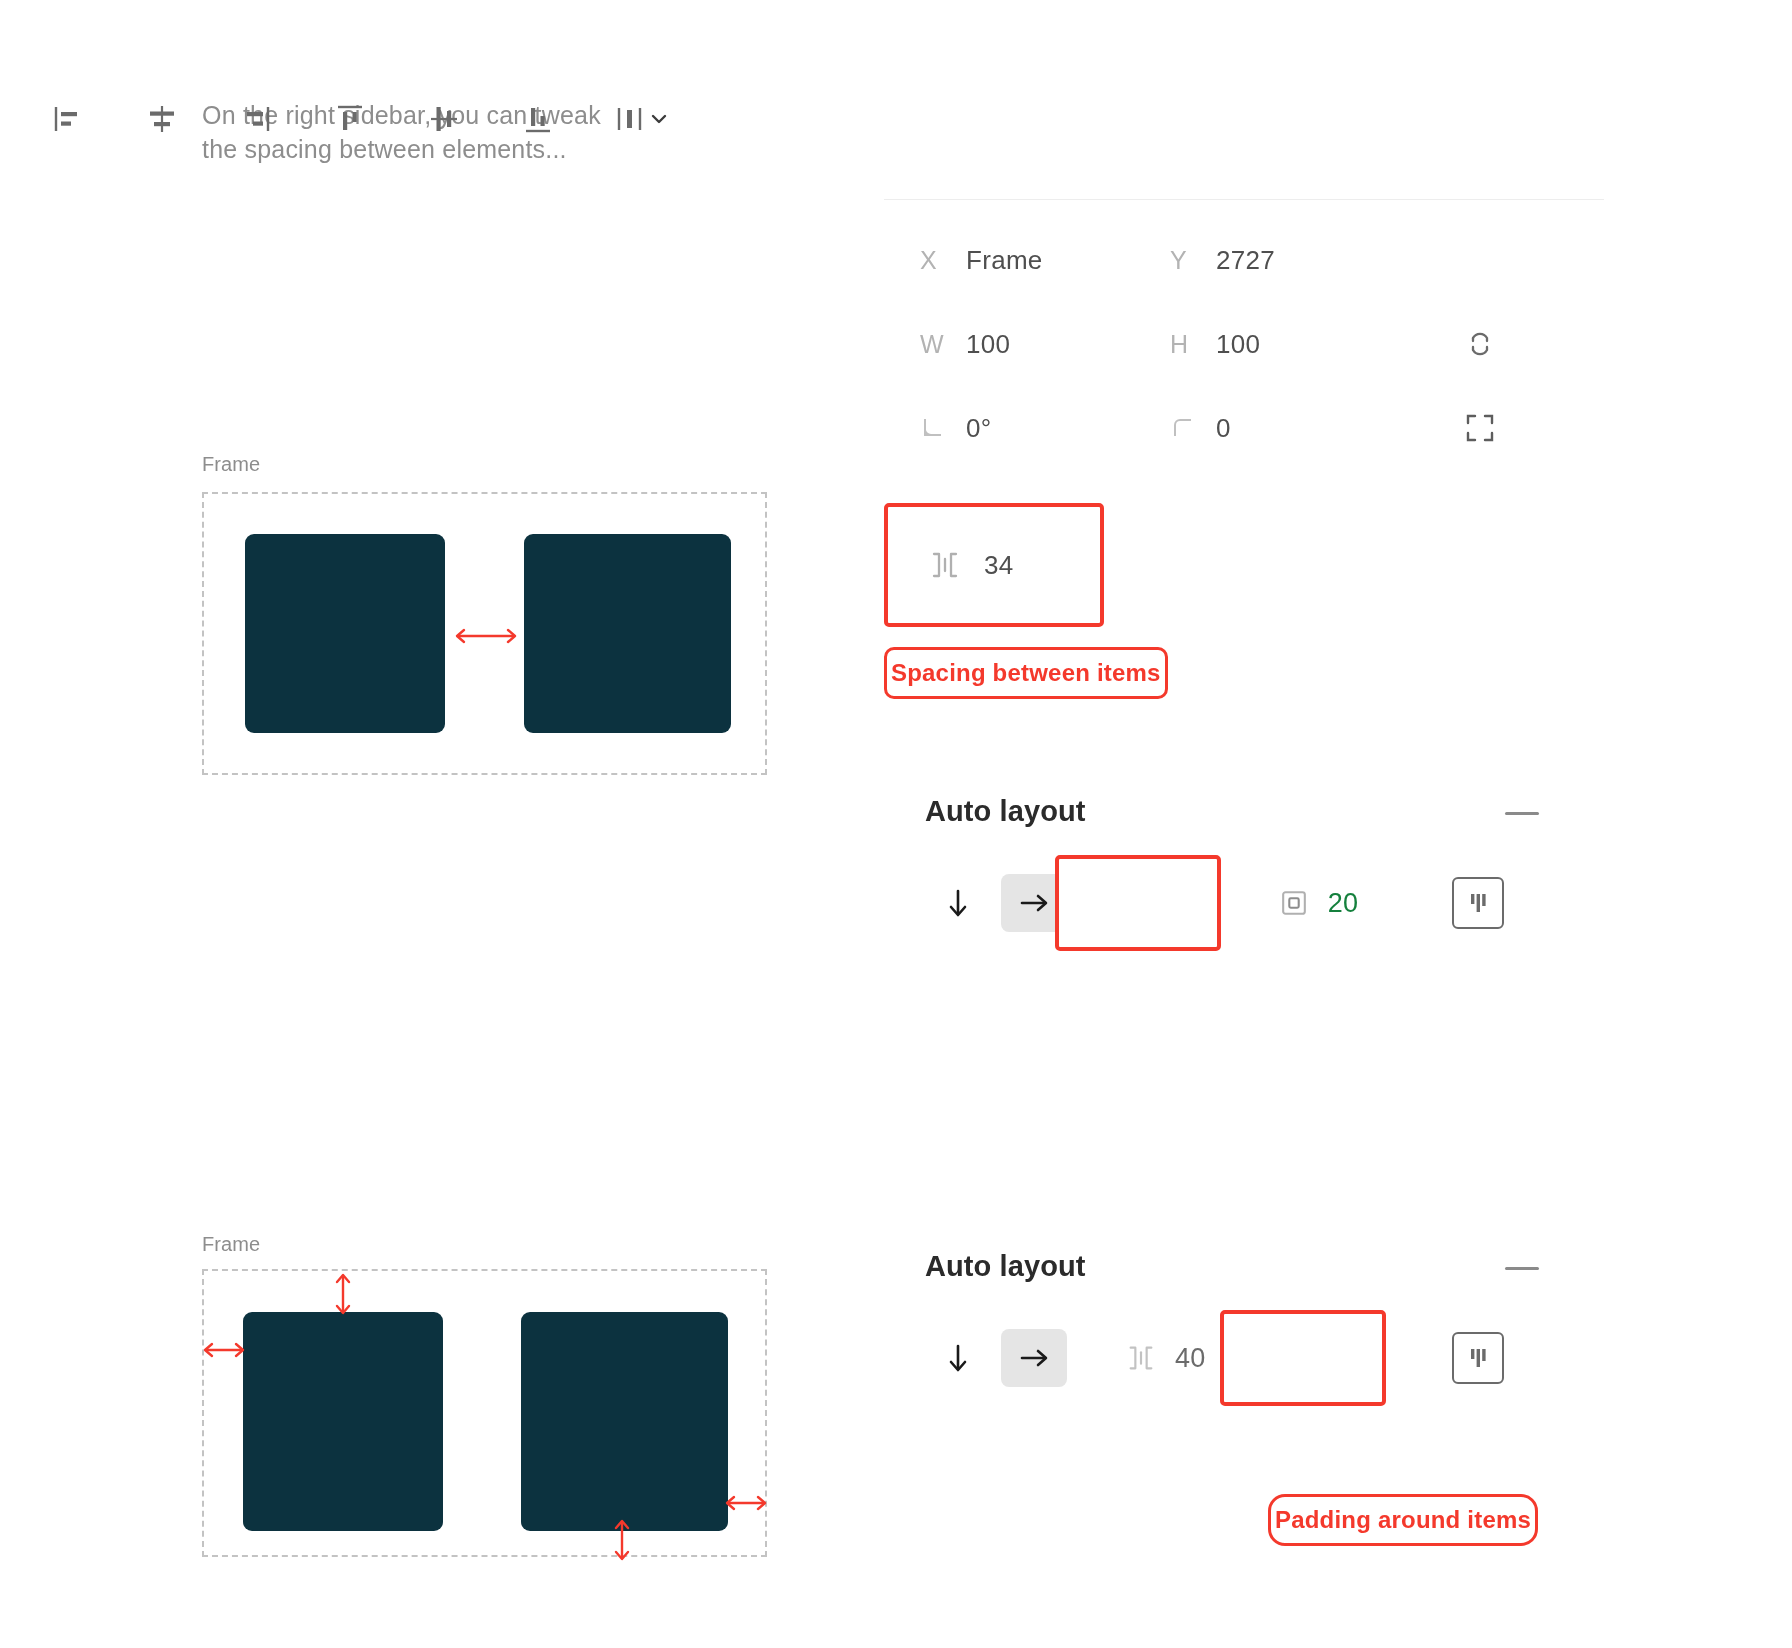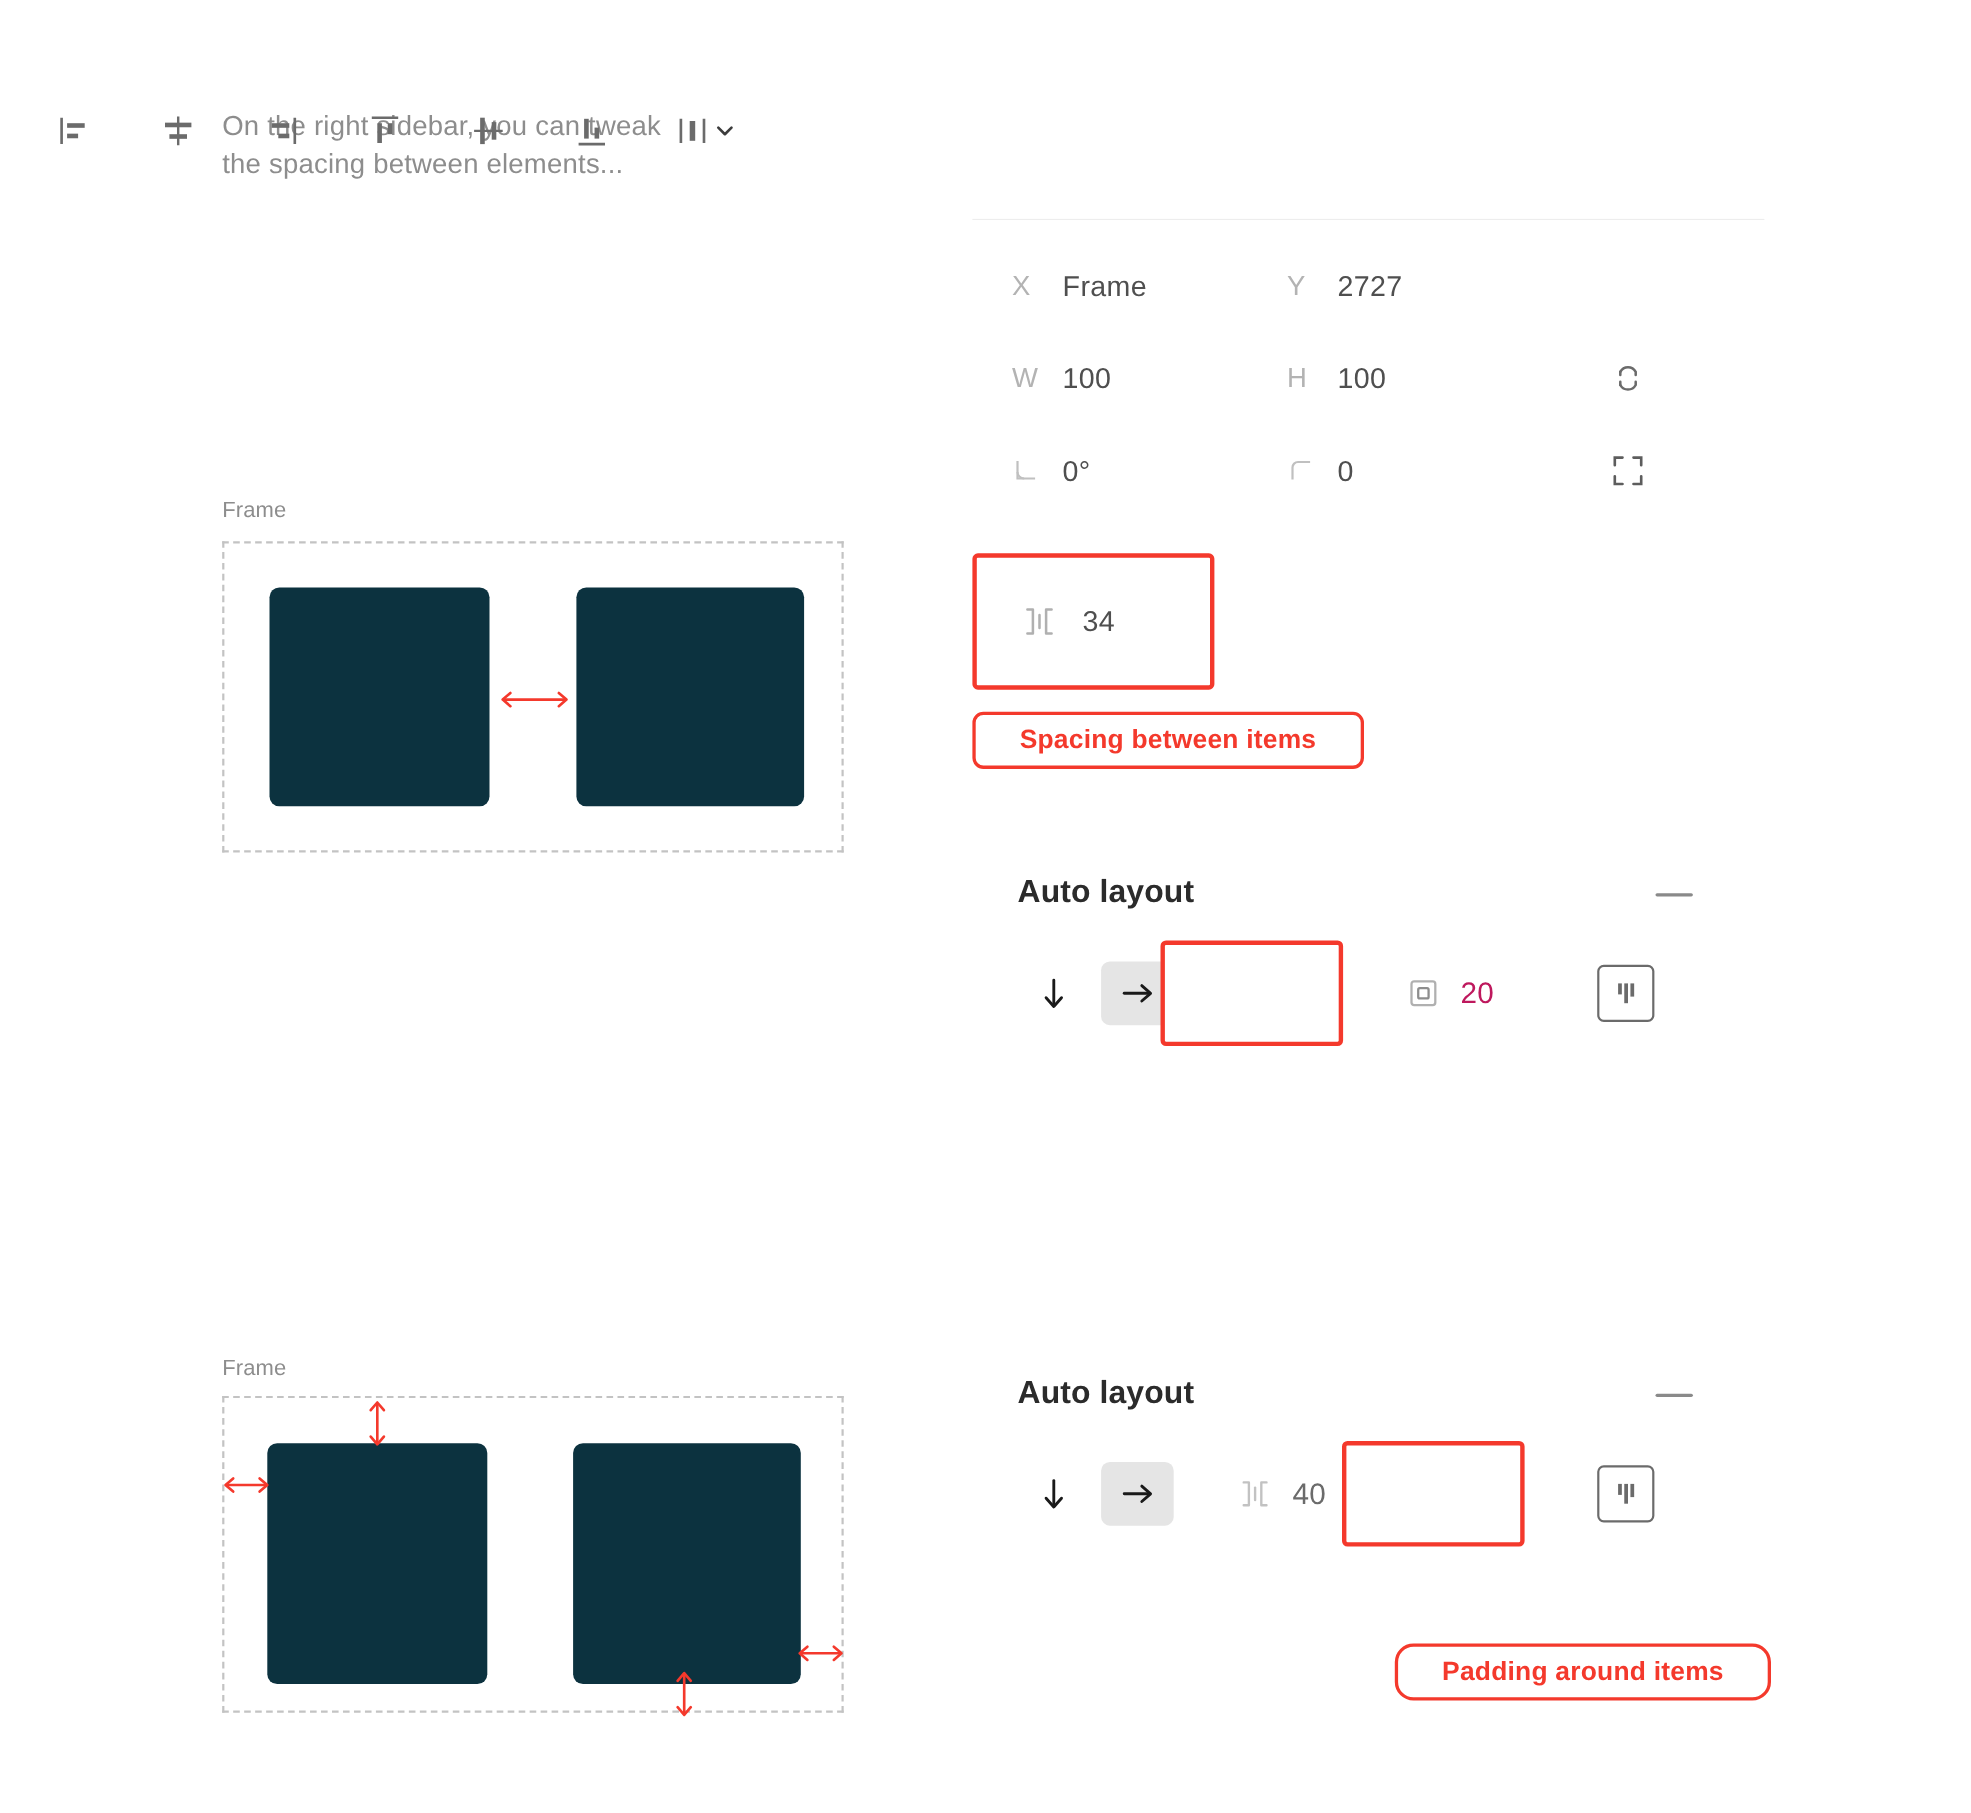--- a/index.html
+++ b/index.html
@@ -146,21 +146,21 @@
     border: 3px solid #f4392c;
     border-radius: 10px;
     background: #ffffff;
     color: #f4392c;
     font-size: 24px;
     font-weight: 700;
     letter-spacing: 0.2px;
     display: flex;
     align-items: center;
     justify-content: center;
-    padding: 0 40px;
+    padding: 0 4px;
     height: 52px;
     white-space: nowrap;
   }
   #pill-spacing { left: 884px; top: 647px; }
   #pill-padding { left: 1268px; top: 1494px; border-radius: 17px; }
 
   
   .section-title {
     position: absolute;
     color: #2b2b2b;
@@ -194,21 +194,21 @@
   .al-dir.selected { background: #e5e5e5; }
 
   .al-field {
     display: flex;
     align-items: center;
     gap: 18px;
     height: 58px;
     padding: 0 8px;
   }
   .al-num {
-    color: #be185d;
+    color: #15803d;
     font-size: 27px;
     letter-spacing: 0.3px;
   }
   .al-num.dim { color: #6b6b6b; }
 
   .al-align-btn {
     width: 52px;
     height: 52px;
     display: flex;
     align-items: center;

